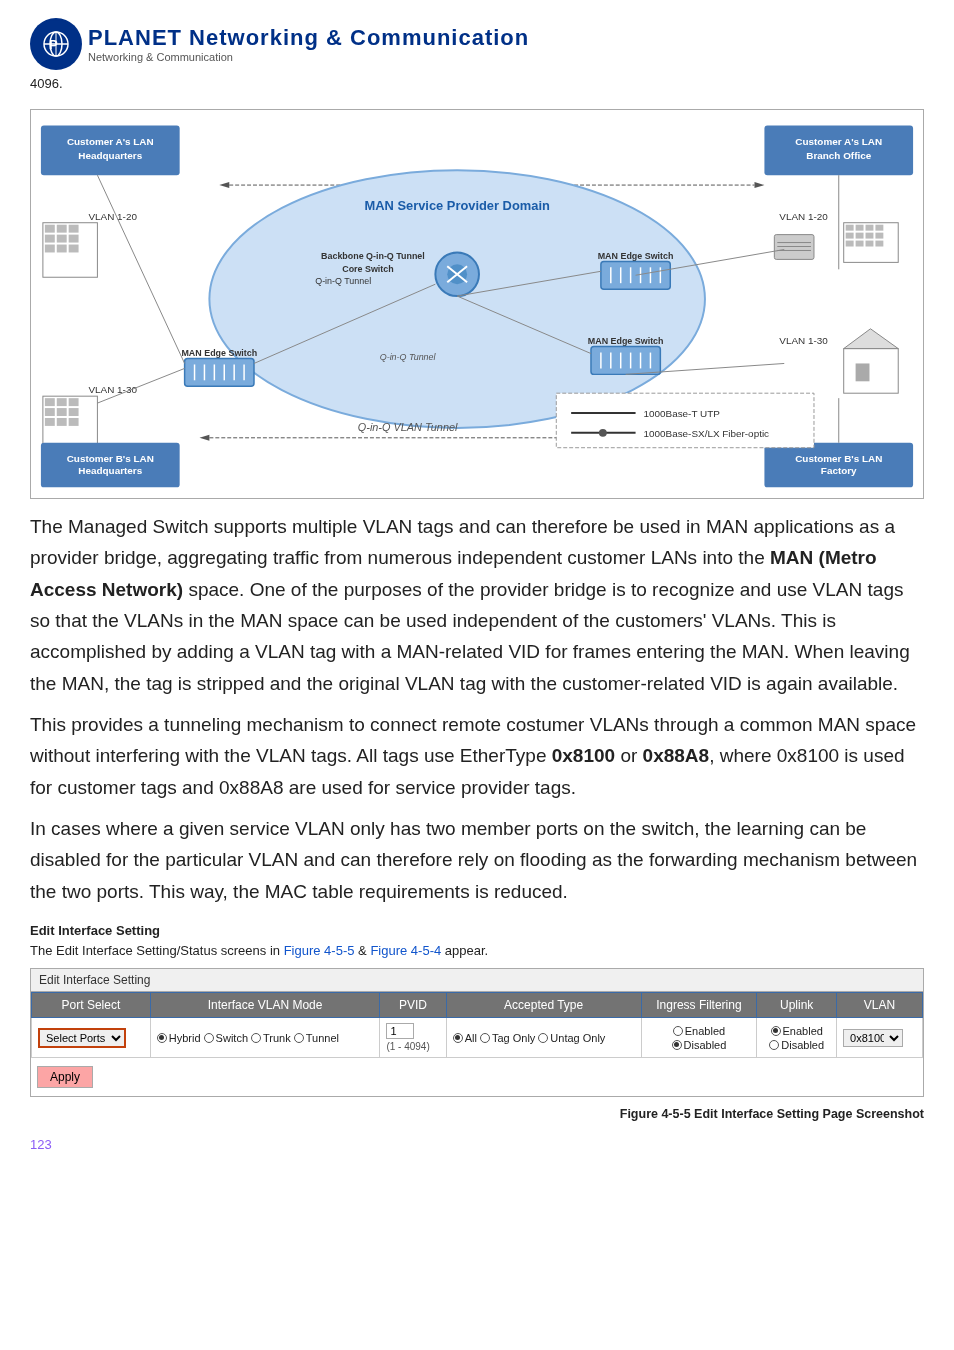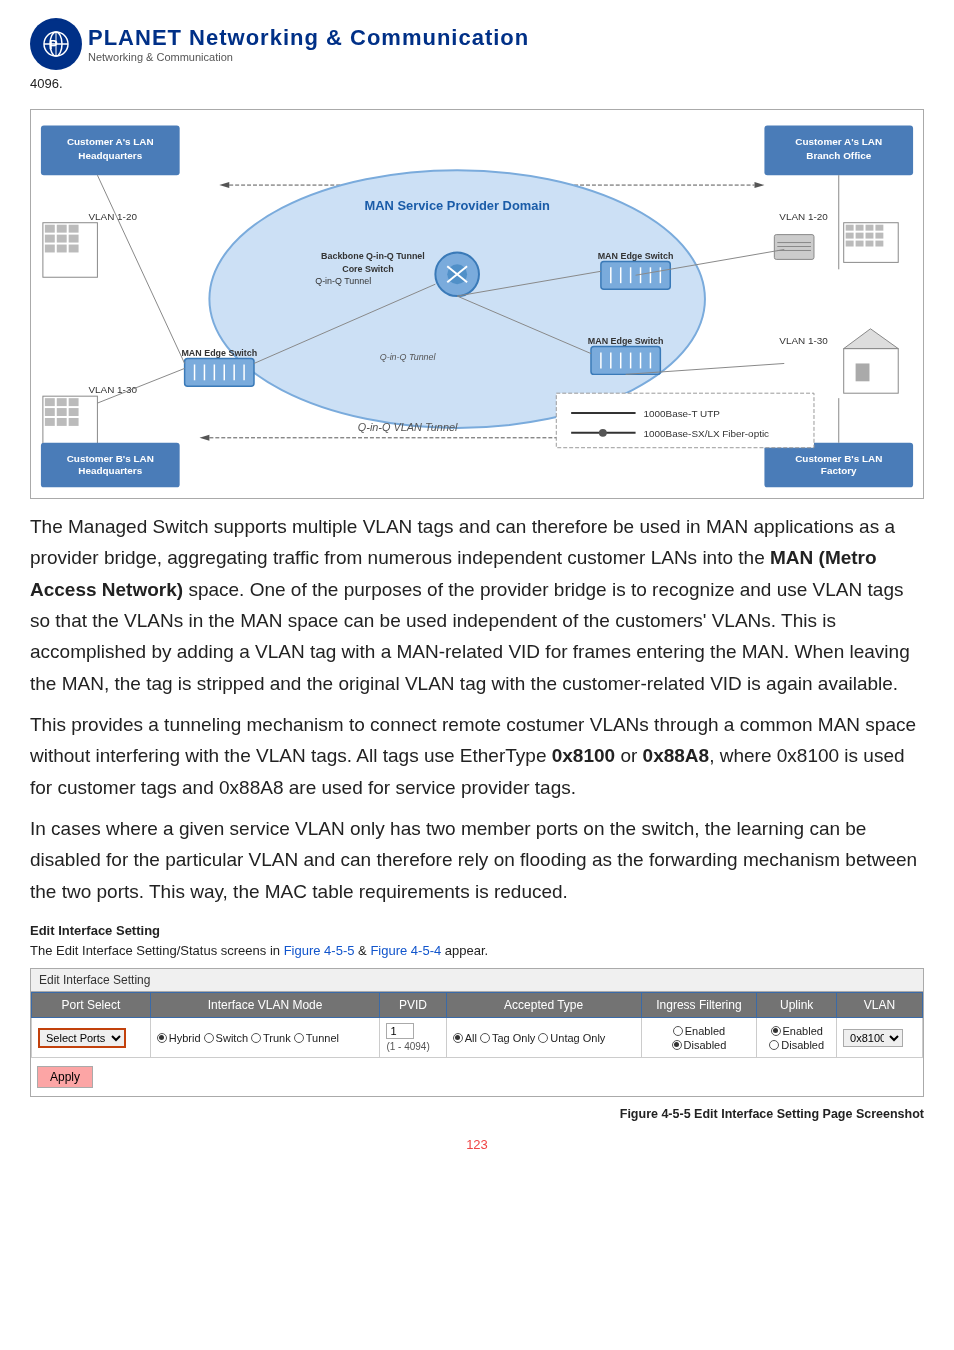--- a/index.html
+++ b/index.html
@@ -129,24 +129,23 @@
     
     .fig-caption {
       text-align: right;
       font-size: 12.5px;
       margin: 8px 0 16px 0;
       color: #222;
     }
 
     
     .page-number {
-      text-align: center;
       font-size: 13px;
       margin-top: 10px;
-      color: #ef4444;
+      color: #8b5cf6;
     }
 
     
     .radio-group {
       display: flex;
       flex-direction: row;
       gap: 3px;
       align-items: center;
       flex-wrap: wrap;
     }

